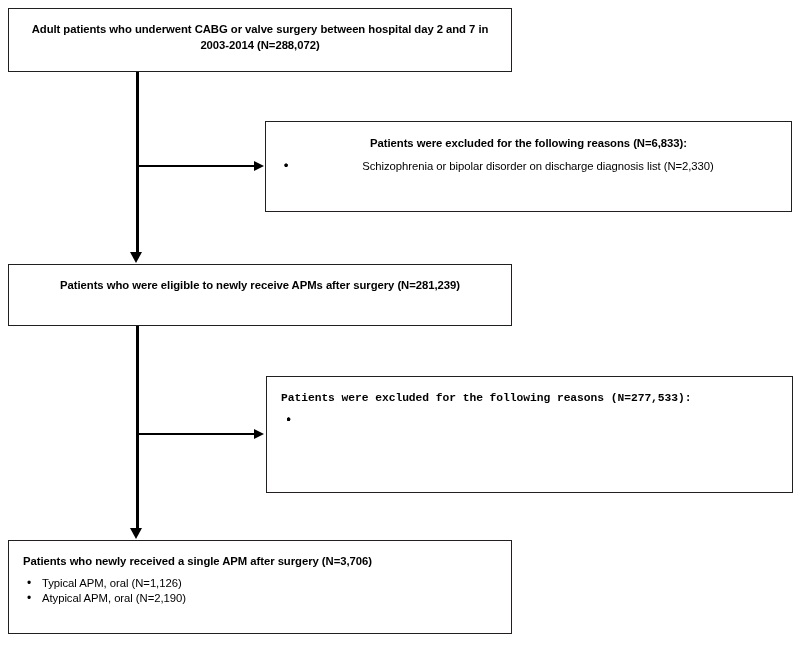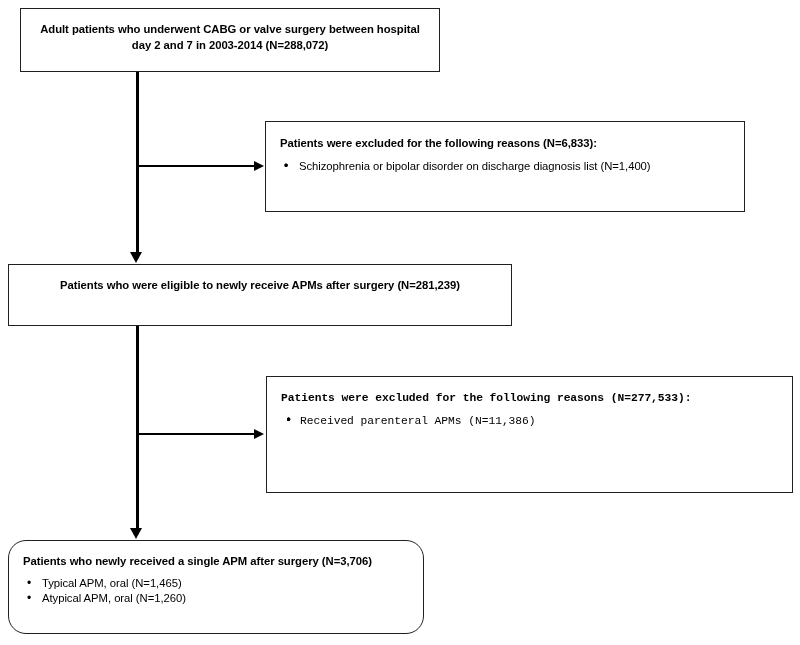--- a/index.html
+++ b/index.html
@@ -54,31 +54,31 @@
   }
   .bullet-list li .bullet-dot {
     position: absolute;
     left: 4px;
     top: 0px;
     font-size: 12px;
     line-height: 15.5px;
   }
 
   
-  #box-cohort      { left: 20px;   top: 8px;   width: 420px; height: 64px; }
+  #box-cohort      { left: 8px;   top: 8px;   width: 504px; height: 64px; }
   #box-cohort .box-title { margin: 13px 14px 0 14px; }
 
   #box-eligible    { left: 8px;   top: 264px; width: 504px; height: 62px; }
   #box-eligible .box-title { margin: 13px 14px 0 14px; }
 
-  #box-final       { left: 8px;   top: 540px; width: 416px; height: 94px; border-radius: 18px; }
+  #box-final       { left: 8px;   top: 540px; width: 504px; height: 94px; }
   #box-final .box-title { margin: 13px 14px 0 14px; }
   #box-final .bullet-list { margin: 6px 14px 0 14px; }
 
-  #box-excl-1      { left: 265px; top: 121px; width: 480px; height: 91px; }
+  #box-excl-1      { left: 265px; top: 121px; width: 527px; height: 91px; text-align: center; }
   #box-excl-1 .box-title { margin: 14px 14px 0 14px; }
   #box-excl-1 .bullet-list { margin: 7px 14px 0 14px; }
 
   #box-excl-2      { left: 266px; top: 376px; width: 527px; height: 117px; font-family: Liberation Mono, monospace; }
   #box-excl-2 .box-title { margin: 14px 14px 0 14px; }
   #box-excl-2 .bullet-list { margin: 7px 14px 0 14px; }
 
   
   .v-line {
     position: absolute;
@@ -141,52 +141,51 @@
   </div>
 
   <div class="flow-box" id="box-excl-1">
     <div class="box-title">Patients were excluded for the following reasons (N=6,833):</div>
     <ul class="bullet-list">
       <li>
         <span class="bullet-dot">•</span>
       </li>
       <li>
         <span class="bullet-dot">•</span>
-        <span>Schizophrenia or bipolar disorder on discharge diagnosis list (N=1,400)</span>
+        <span>Schizophrenia or bipolar disorder on discharge diagnosis list (N=2,330)</span>
       </li>
     </ul>
   </div>
 
   <div class="flow-box" id="box-eligible">
     <div class="box-title centered">Patients who were eligible to newly receive APMs after surgery (N=281,239)</div>
   </div>
 
   <div class="flow-box" id="box-excl-2">
     <div class="box-title">Patients were excluded for the following reasons (N=277,533):</div>
     <ul class="bullet-list">
       <li>
         <span class="bullet-dot">•</span>
       </li>
       <li>
         <span class="bullet-dot">•</span>
       </li>
       <li>
         <span class="bullet-dot">•</span>
-        <span>Received parenteral APMs (N=11,386)</span>
       </li>
     </ul>
   </div>
 
   <div class="flow-box" id="box-final">
     <div class="box-title">Patients who newly received a single APM after surgery (N=3,706)</div>
     <ul class="bullet-list">
       <li>
         <span class="bullet-dot">•</span>
-        <span>Typical APM, oral (N=1,465)</span>
+        <span>Typical APM, oral (N=1,126)</span>
       </li>
       <li>
         <span class="bullet-dot">•</span>
-        <span>Atypical APM, oral (N=1,260)</span>
+        <span>Atypical APM, oral (N=2,190)</span>
       </li>
     </ul>
   </div>
 
 </div>
 
 </body></html>

